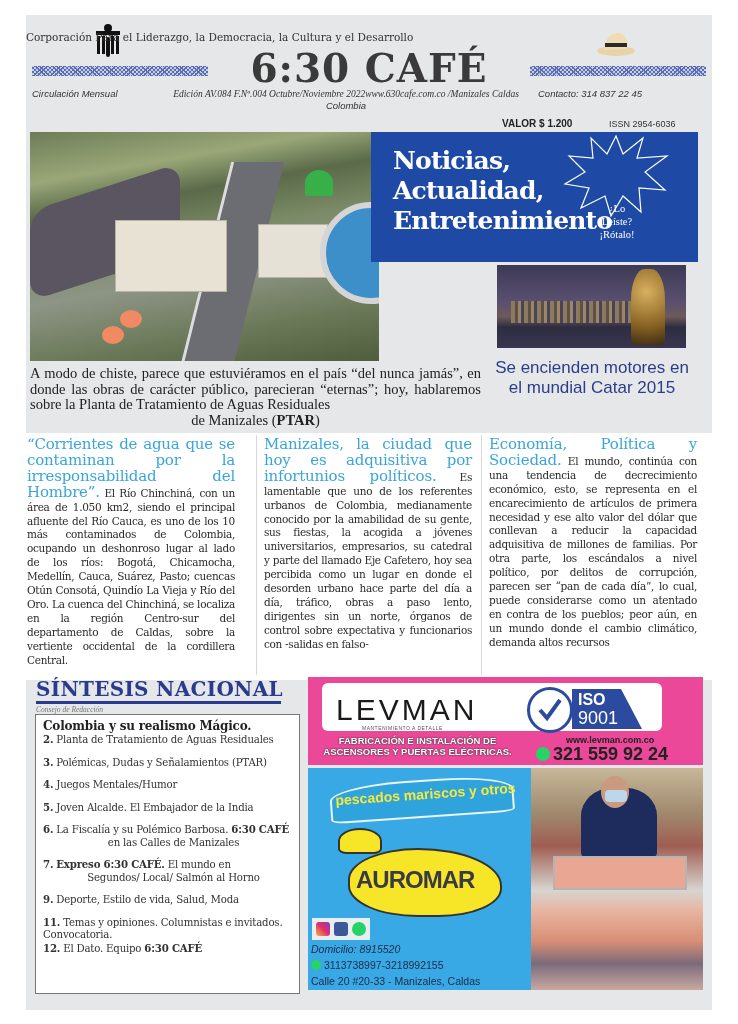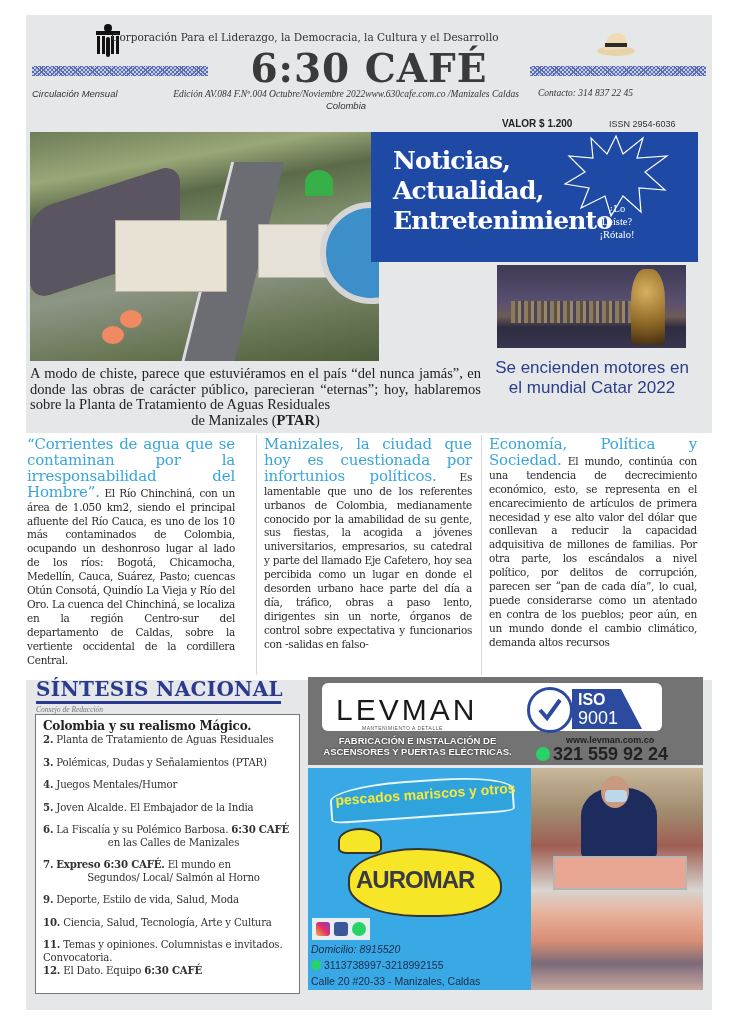--- a/index.html
+++ b/index.html
@@ -1,29 +1,29 @@
 <!DOCTYPE html>
 <html><head>
 <meta charset="utf-8">
 <style>
   html, body { margin: 0; padding: 0; background: #ffffff; }
   body { width: 738px; height: 1024px; position: relative; overflow: hidden; font-family: "DejaVu Serif", serif; }
   .page { position: absolute; left: 26px; top: 15px; width: 686px; height: 995px; background: #e6e7e9; }
   .abs { position: absolute; }
 
   
-  .org { left: 0; width: 558px; top: 16px; text-align: center; font-size: 10.5px; color: #333; font-family: "DejaVu Serif", serif; }
+  .org { left: 0; width: 558px; top: 16px; text-align: left; font-size: 10.5px; color: #333; font-family: "DejaVu Serif", serif; }
   .title { left: 0; width: 686px; top: 30px; text-align: center; font-family: "DejaVu Serif", serif; font-weight: bold; font-size: 39px; color: #3a3a3a; letter-spacing: 1px; }
   .hatch { height: 10px; background-image: repeating-linear-gradient(45deg, #5a6db0 0 1px, transparent 1px 3px), repeating-linear-gradient(-45deg, #5a6db0 0 1px, transparent 1px 3px); background-color:#c9cfe8; }
   .emblem { left: 68px; top: 8px; width: 28px; height: 34px; }
   .hat { left: 570px; top: 14px; width: 40px; height: 30px; }
   .meta { top: 73px; font-size: 9.5px; color: #333; font-style: italic; }
   .circ { left: 6px; font-family: "Liberation Sans", sans-serif; }
   .edit { left: 132px; width: 376px; text-align: center; font-family: "Liberation Serif", serif; line-height: 12px; }
-  .contact { left: 512px; font-family: Liberation Serif, serif; }
+  .contact { left: 512px; font-family: Liberation Sans, sans-serif; }
   .valor { left: 476px; top: 103px; font-family: "Liberation Sans", sans-serif; font-weight: bold; font-size: 10px; color: #222; }
   .issn { left: 583px; top: 104px; font-family: "Liberation Sans", sans-serif; font-size: 9px; color: #333; }
 
   
   .hero { left: 4px; top: 117px; width: 349px; height: 229px; overflow: hidden;
           background: linear-gradient(170deg, #6e7d58 0%, #9aa778 18%, #5b6b4a 30%, #7a8a66 45%, #8d9586 60%, #6d7a5a 80%, #4e5d3c 100%); }
   .river { left: 0; top: 55px; width: 150px; height: 90px; background: #5a5560; transform: skewY(-18deg); border-radius: 20px; }
   .road { left: 175px; top: 30px; width: 50px; height: 210px; background: #6b6d73; transform: skewX(-14deg); border-left: 3px solid #ddd; }
   .bldg1 { left: 85px; top: 88px; width: 110px; height: 70px; background: #e8e2d4; border: 1px solid #b9b3a4; }
   .bldg2 { left: 228px; top: 92px; width: 68px; height: 52px; background: #e5e1d6; border: 1px solid #b9b3a4; }
@@ -61,21 +61,21 @@
   .consejo { left: 10px; top: 690px; font-family: "Liberation Serif", serif; font-style: italic; font-size: 7.5px; color: #777; }
   .toc { left: 9px; top: 699px; width: 265px; height: 280px; border: 1px solid #777; background: #fff; box-sizing: border-box; padding: 4px 7px; font-family: "DejaVu Serif", serif; font-size: 10.2px; color: #333; letter-spacing: -0.2px; }
   .toc-head { font-weight: bold; font-size: 12px; color: #222; display: block; margin-bottom: 0px; }
   .toc-item { display: block; line-height: 12.5px; margin-bottom: 9px; }
   .toc-item.tight { margin-bottom: 0px; }
   .toc-item .num { font-weight: bold; }
   .toc-item .b { font-weight: bold; }
   .indent { padding-left: 12px; display: block; text-align: center; }
 
   
-  .levman { left: 282px; top: 662px; width: 395px; height: 88px; background: #737373; }
+  .levman { left: 282px; top: 662px; width: 395px; height: 88px; background: #ec4899; }
   .lev-card { left: 14px; top: 6px; width: 340px; height: 48px; background: #fff; border-radius: 6px; }
   .lev-logo { left: 14px; top: 10px; font-family: "Liberation Sans", sans-serif; font-size: 30px; letter-spacing: 3px; color: #1a1a1a; }
   .lev-sub { left: 40px; top: 42px; font-family: "Liberation Sans", sans-serif; font-size: 5px; color: #555; letter-spacing: 0.5px; }
   .iso-seal { left: 205px; top: 4px; width: 40px; height: 40px; border-radius: 50%; border: 3px solid #2c4a9e; background: #fff; }
   .iso-box { left: 250px; top: 6px; width: 70px; height: 40px; background: #2c4a9e; clip-path: polygon(0 0, 70% 0, 100% 100%, 0 100%); color: #fff; font-family: "Liberation Sans", sans-serif; }
   .iso-1 { left: 6px; top: 2px; font-weight: bold; font-size: 16px; }
   .iso-2 { left: 6px; top: 19px; font-size: 18px; }
   .lev-tag { left: 2px; top: 58px; width: 215px; text-align: center; font-family: "Liberation Sans", sans-serif; font-weight: bold; font-size: 9.5px; line-height: 11px; color: #fff; text-shadow: 0 0 2px #333, 0 0 1px #333; }
   .lev-url { left: 258px; top: 58px; font-family: "Liberation Sans", sans-serif; font-weight: bold; font-size: 9px; color: #222; }
   .lev-phone { left: 228px; top: 67px; font-family: "Liberation Sans", sans-serif; font-weight: bold; font-size: 18px; color: #222; }
@@ -163,30 +163,30 @@
 
   <div class="abs qatar">
     <div class="abs skyline"></div>
     <div class="abs trophy"></div>
   </div>
 
   <div class="abs lede">
     <span>A modo de chiste, parece que estuviéramos en el país “del nunca jamás”, en donde las obras de carácter público, parecieran “eternas”; hoy, hablaremos sobre la Planta de Tratamiento de Aguas Residuales</span>
     <span class="lede-last"><span>de Manizales (</span><b>PTAR</b><span>)</span></span>
   </div>
-  <div class="abs qatar-head">Se encienden motores en el mundial Catar 2022</div>
+  <div class="abs qatar-head">Se encienden motores en el mundial Catar 2015</div>
 
   <div class="abs cols">
     <div class="abs col col1">
       <span class="col-head">“Corrientes de agua que se contaminan por la irresponsabilidad del Hombre”.</span>
       <span>El Río Chinchiná, con un área de 1.050 km2, siendo el principal afluente del Río Cauca, es uno de los 10 más contaminados de Colombia, ocupando un deshonroso lugar al lado de los ríos: Bogotá, Chicamocha, Medellín, Cauca, Suárez, Pasto; cuencas Otún Consotá, Quindío La Vieja y Río del Oro. La cuenca del Chinchiná, se localiza en la región Centro-sur del departamento de Caldas, sobre la vertiente occidental de la cordillera Central.</span>
     </div>
     <div class="abs sep" style="left:230px;"></div>
     <div class="abs col col2">
-      <span class="col-head">Manizales, la ciudad que hoy es cuestionada por infortunios políticos.</span>
+      <span class="col-head">Manizales, la ciudad que hoy es adquisitiva por infortunios políticos.</span>
       <span>Es lamentable que uno de los referentes urbanos de Colombia, medianamente conocido por la amabilidad de su gente, sus fiestas, la acogida a jóvenes universitarios, empresarios, su catedral y parte del llamado Eje Cafetero, hoy sea percibida como un lugar en donde el desorden urbano hace parte del día a día, tráfico, obras a paso lento, dirigentes sin un norte, órganos de control sobre expectativa y funcionarios con -salidas en falso-</span>
     </div>
     <div class="abs sep" style="left:455px;"></div>
     <div class="abs col col3">
       <span class="col-head">Economía, Política y Sociedad.</span>
       <span>El mundo, continúa con una tendencia de decrecimiento económico, esto, se representa en el encarecimiento de artículos de primera necesidad y ese alto valor del dólar que conllevan a reducir la capacidad adquisitiva de millones de familias. Por otra parte, los escándalos a nivel político, por delitos de corrupción, parecen ser “pan de cada día”, lo cual, puede considerarse como un atentado en contra de los pueblos; peor aún, en un mundo donde el cambio climático, demanda altos recursos</span>
     </div>
   </div>
 
   <div class="abs sint-title">SÍNTESIS NACIONAL</div>
@@ -194,21 +194,20 @@
   <div class="abs consejo">Consejo de Redacción</div>
   <div class="abs toc">
     <span class="toc-head">Colombia y su realismo Mágico.</span>
     <span class="toc-item"><span class="num">2.</span> <span>Planta de Tratamiento de Aguas Residuales</span></span>
     <span class="toc-item"><span class="num">3.</span> <span>Polémicas, Dudas y Señalamientos (PTAR)</span></span>
     <span class="toc-item"><span class="num">4.</span> <span>Juegos Mentales/Humor</span></span>
     <span class="toc-item"><span class="num">5.</span> <span>Joven Alcalde. El Embajador de la India</span></span>
     <span class="toc-item"><span class="num">6.</span> <span>La Fiscalía y su Polémico Barbosa.</span> <span class="b">6:30 CAFÉ</span><span class="indent"><span>en las Calles de Manizales</span></span></span>
     <span class="toc-item"><span class="num">7.</span> <span class="b">Expreso 6:30 CAFÉ.</span> <span>El mundo en</span><span class="indent"><span>Segundos/ Local/ Salmón al Horno</span></span></span>
     <span class="toc-item"><span class="num">9.</span> <span>Deporte, Estilo de vida, Salud, Moda</span></span>
-    <span class="toc-item"><span class="num">10.</span> <span>Ciencia, Salud, Tecnología, Arte y Cultura</span></span>
     <span class="toc-item tight"><span class="num">11.</span> <span>Temas y opiniones. Columnistas e invitados. Convocatoria.</span></span>
     <span class="toc-item tight"><span class="num">12.</span> <span>El Dato. Equipo</span> <span class="b">6:30 CAFÉ</span></span>
   </div>
 
   <div class="abs levman">
     <div class="abs lev-card">
       <div class="abs lev-logo">LEVMAN</div>
       <div class="abs lev-sub">MANTENIMIENTO A DETALLE</div>
       <svg class="abs iso-seal" viewBox="0 0 40 40">
         <path d="M10 20 L17 28 L30 10" fill="none" stroke="#2c4a9e" stroke-width="4"></path>

